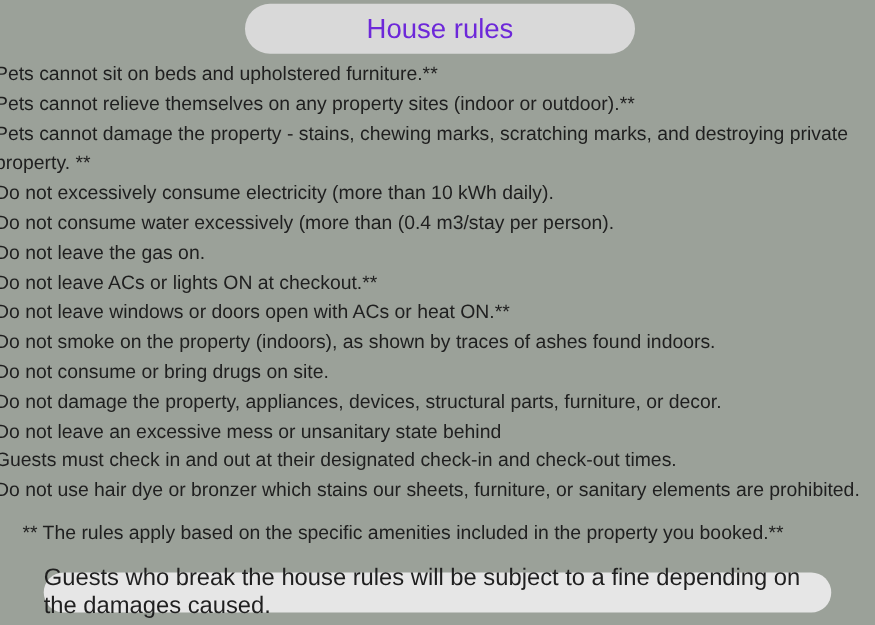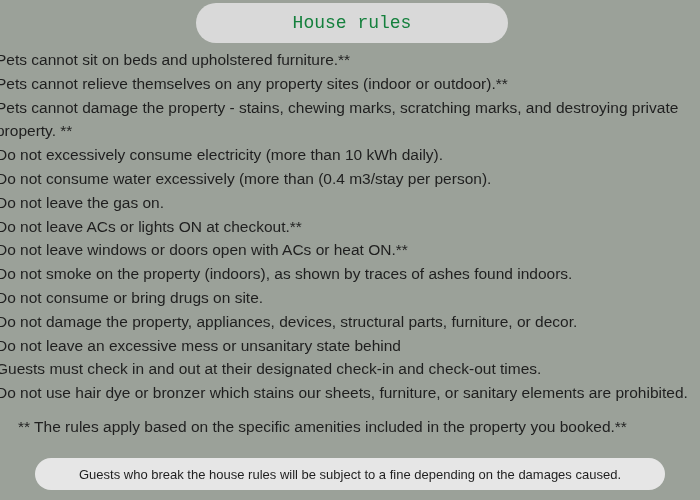--- a/index.html
+++ b/index.html
@@ -45,23 +45,23 @@
     width: 312px;
     height: 40px;
     background: #d9d9d9;
     border-radius: 20px;
     display: flex;
     align-items: center;
     justify-content: center;
     z-index: 3;
   }
   #title-pill .title-text {
-    font-size: 18px;
-    color: #15803d;
-    font-family: Liberation Mono, monospace;
+    font-size: 22px;
+    color: #6d28d9;
+    font-family: Liberation Sans, sans-serif;
   }
   
   #rules {
     position: absolute;
     left: -4px;
     top: 48px;
     width: 700px;
     z-index: 2;
   }
   .rule-line {
@@ -90,21 +90,21 @@
     width: 630px;
     height: 32px;
     background: #e6e6e6;
     border-radius: 16px;
     display: flex;
     align-items: center;
     justify-content: center;
     z-index: 3;
   }
   #bottom-banner .banner-text {
-    font-size: 13px;
+    font-size: 19px;
     color: #1f1f1f;
     font-family: "Liberation Sans", sans-serif;
   }
 </style>
 </head>
 <body>
 
 <div id="page">
 
 

